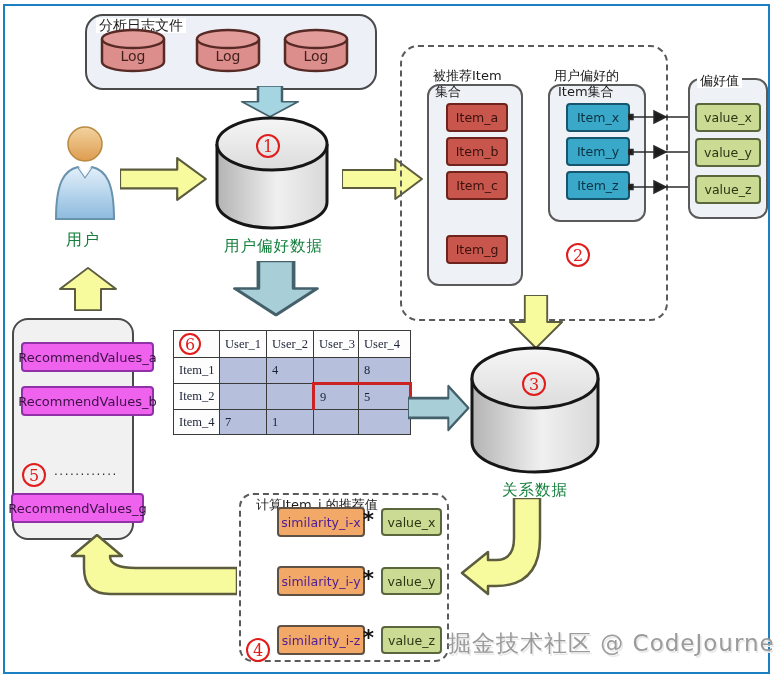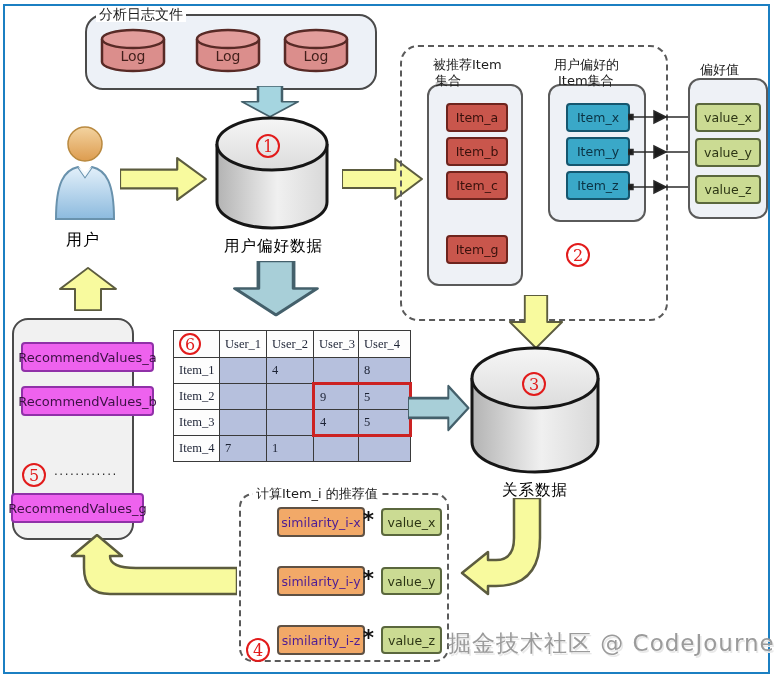--- a/index.html
+++ b/index.html
@@ -7,39 +7,39 @@
          font-family:"DejaVu Sans",sans-serif;color:#222;}
   .abs{position:absolute;}
   .frame{position:absolute;left:3px;top:4px;width:763px;height:666px;
          border:2px solid #1b7fc2;pointer-events:none;}
 
   
   .roundbox{position:absolute;border:2px solid #4a4a4a;border-radius:18px;background:#edf1f7;}
   .graybox{position:absolute;border:2px solid #4a4a4a;border-radius:16px;background:#f1f1f1;}
   .dashedbox{position:absolute;border:2px dashed #5a5a5a;border-radius:18px;background:transparent;}
   .innerbox{position:absolute;border:2px solid #5a5a5a;border-radius:12px;background:#eef1f6;}
-  .boxtag{position:absolute;font-size:13px;color:#1c1c1c;background:#fff;padding:0 3px;white-space:nowrap;line-height:15px;}
+  .boxtag{position:absolute;font-size:13px;color:#1c1c1c;background:#fff;padding:0 3px;white-space:nowrap;line-height:15px;margin-top:11px;}
   .boxtag.onbox{background:transparent;}
 
   
   .pill{position:absolute;display:flex;align-items:center;justify-content:center;
         border-radius:4px;font-size:12.5px;white-space:nowrap;border:2px solid #333;}
   .pill.red{background:#c9564c;border-color:#6e241d;color:#39110c;}
   .pill.blue{background:#3aa8c8;border-color:#15566e;color:#0b3344;}
   .pill.green{background:#cbdb93;border-color:#5a673d;color:#2c3514;}
   .pill.magenta{background:#ee62ee;border-color:#9031a8;color:#3c1144;font-size:13px;}
   .pill.orange{background:#f2a968;border-color:#5f5144;color:#4c1d95;}
 
   
   .cnum{display:flex;align-items:center;justify-content:center;width:24px;height:24px;
         border:2.5px solid #e21b1b;border-radius:50%;color:#e21b1b;
         font:16px "DejaVu Serif",serif;background:transparent;box-sizing:border-box;}
   .cnum.abs{position:absolute;}
 
-  .caption{position:absolute;font-size:16px;color:#000000;letter-spacing:1px;white-space:nowrap;}
+  .caption{position:absolute;font-size:16px;color:#15803d;letter-spacing:1px;white-space:nowrap;}
 
   
   .matrix{position:absolute;border-collapse:collapse;table-layout:fixed;
           font-family:"Liberation Serif",serif;font-size:12.5px;color:#1d2335;}
   .matrix th,.matrix td{border:1.5px solid #3a3a3a;padding:0 0 0 5px;text-align:left;
           font-weight:normal;height:24px;overflow:hidden;}
   .matrix thead th{height:26px;background:#fdfdfd;}
   .matrix th.rowlabel{background:#fdfdfd;}
   .matrix td{background:#b6c0dd;}
   .matrix .hl-t{border-top:3px solid #cc2222;}
@@ -202,27 +202,20 @@
           <td>8</td>
         </tr>
         <tr>
           <th class="rowlabel">Item_2</th>
           <td></td>
           <td></td>
           <td class="hl-t hl-l">9</td>
           <td class="hl-t hl-r">5</td>
         </tr>
         <tr>
-          <th class="rowlabel">Item_3</th>
-          <td></td>
-          <td></td>
-          <td class="hl-b hl-l">4</td>
-          <td class="hl-b hl-r">5</td>
-        </tr>
-        <tr>
           <th class="rowlabel">Item_4</th>
           <td>7</td>
           <td>1</td>
           <td></td>
           <td></td>
         </tr>
       </tbody>
     </table>
 
   <svg class="abs" style="left:408px;top:384px;" width="62" height="48" viewBox="0 0 80 44" preserveAspectRatio="none">

